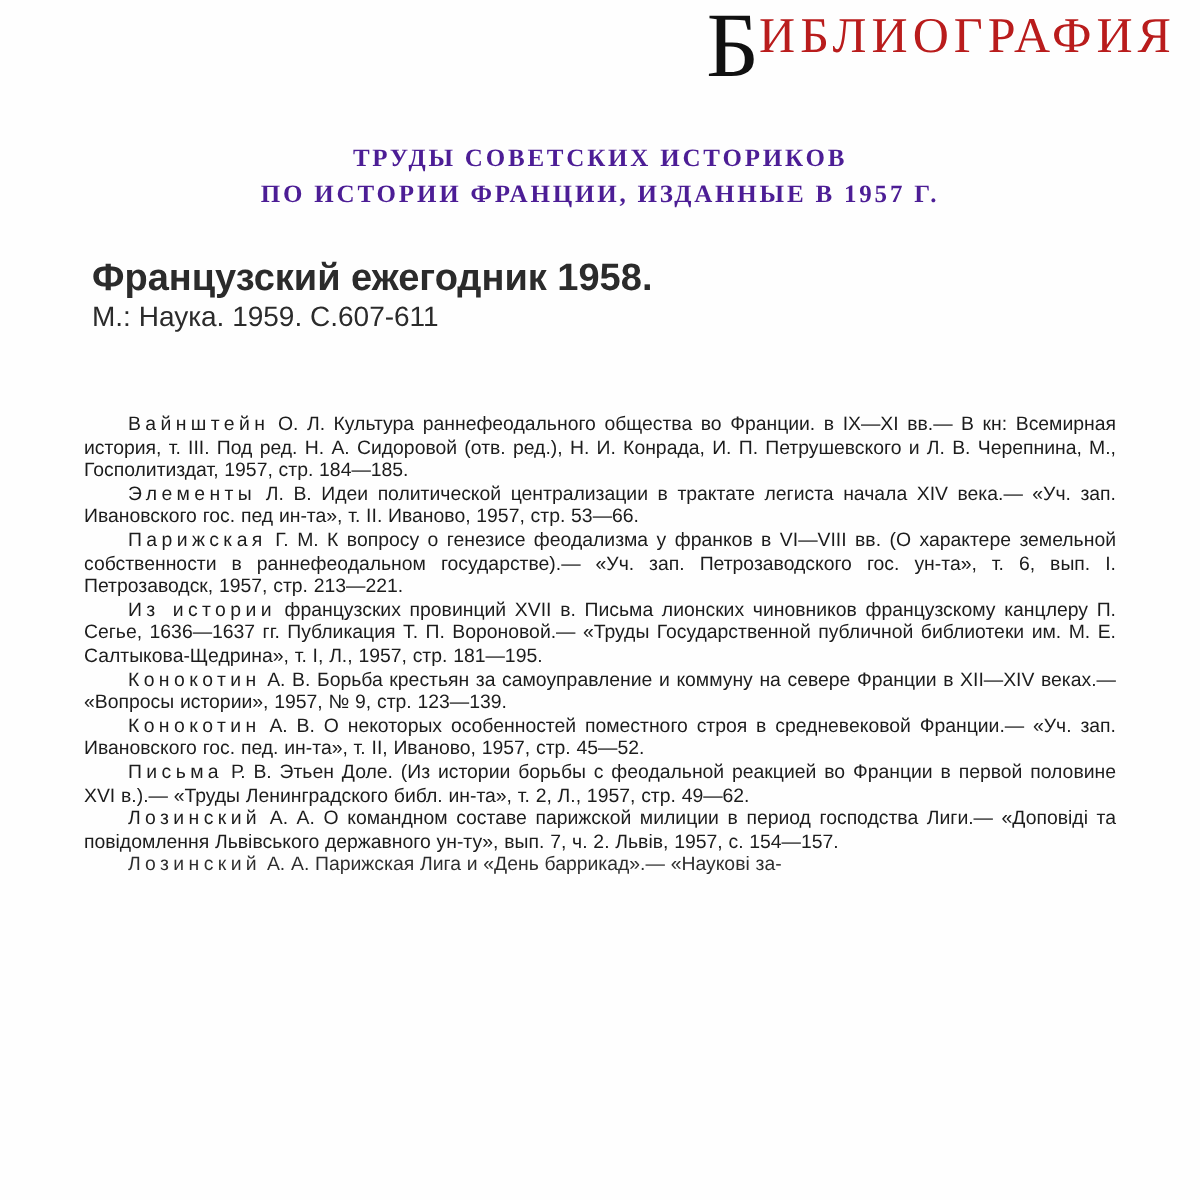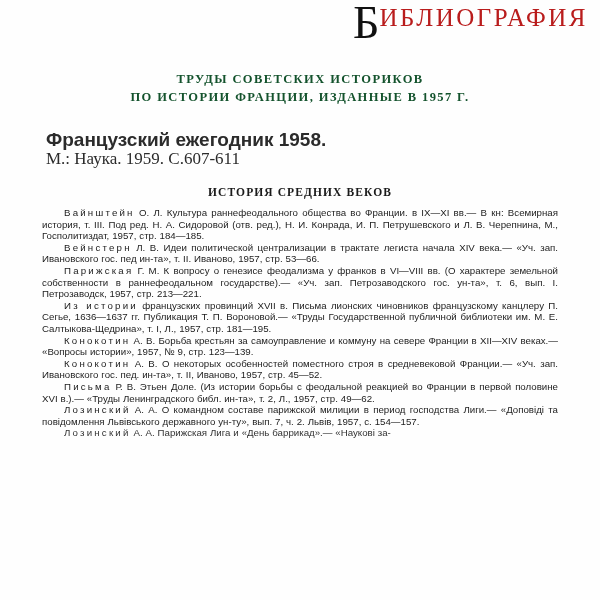--- a/index.html
+++ b/index.html
@@ -63,41 +63,41 @@
     left: 0;
     width: 600px;
     text-align: center;
   }
   .title-line {
     font-family: "Liberation Serif", "DejaVu Serif", serif;
     font-size: 12.5px;
     font-weight: bold;
     letter-spacing: 1.4px;
     line-height: 18px;
-    color: #14532d;
+    color: #4c1d95;
     white-space: nowrap;
   }
 
   
   .source-block {
     position: absolute;
     top: 130px;
     left: 46px;
     width: 520px;
   }
   .source-line-1 {
     font-family: "Liberation Sans", "DejaVu Sans", sans-serif;
     font-size: 19px;
     font-weight: bold;
     line-height: 19px;
     color: #2b2b2b;
   }
   .source-line-2 {
-    font-family: Liberation Serif, serif;
-    font-size: 17px;
+    font-family: Liberation Sans, sans-serif;
+    font-size: 14px;
     font-weight: normal;
     line-height: 19px;
     color: #2b2b2b;
   }
 
   
   .section-heading {
     position: absolute;
     top: 186px;
     left: 0;
@@ -149,25 +149,24 @@
   <div class="title-block">
     <div class="title-line">ТРУДЫ СОВЕТСКИХ ИСТОРИКОВ</div>
     <div class="title-line">ПО ИСТОРИИ ФРАНЦИИ, ИЗДАННЫЕ В 1957 Г.</div>
   </div>
 
   <div class="source-block">
     <div class="source-line-1">Французский ежегодник 1958.</div>
     <div class="source-line-2">М.: Наука. 1959. С.607-611</div>
   </div>
 
-  <div class="section-heading">ИСТОРИЯ СРЕДНИХ ВЕКОВ</div>
 
   <div class="biblio">
     <p class="entry"><span class="au">Вайнштейн</span> О. Л. Культура раннефеодального общества во Франции. в IX—XI вв.— В кн: Всемирная история, т. III. Под ред. Н. А. Сидоровой (отв. ред.), Н. И. Конрада, И. П. Петрушевского и Л. В. Черепнина, М., Госполитиздат, 1957, стр. 184—185.</p>
-    <p class="entry"><span class="au">Вейнстерн</span> Л. В. Идеи политической централизации в трактате легиста начала XIV века.— «Уч. зап. Ивановского гос. пед ин-та», т. II. Иваново, 1957, стр. 53—66.</p>
+    <p class="entry"><span class="au">Элементы</span> Л. В. Идеи политической централизации в трактате легиста начала XIV века.— «Уч. зап. Ивановского гос. пед ин-та», т. II. Иваново, 1957, стр. 53—66.</p>
     <p class="entry"><span class="au">Парижская</span> Г. М. К вопросу о генезисе феодализма у франков в VI—VIII вв. (О характере земельной собственности в раннефеодальном государстве).— «Уч. зап. Петрозаводского гос. ун-та», т. 6, вып. I. Петрозаводск, 1957, стр. 213—221.</p>
     <p class="entry"><span class="au">Из истории</span> французских провинций XVII в. Письма лионских чиновников французскому канцлеру П. Сегье, 1636—1637 гг. Публикация Т. П. Вороновой.— «Труды Государственной публичной библиотеки им. М. Е. Салтыкова-Щедрина», т. I, Л., 1957, стр. 181—195.</p>
     <p class="entry"><span class="au">Конокотин</span> А. В. Борьба крестьян за самоуправление и коммуну на севере Франции в XII—XIV веках.— «Вопросы истории», 1957, № 9, стр. 123—139.</p>
     <p class="entry"><span class="au">Конокотин</span> А. В. О некоторых особенностей поместного строя в средневековой Франции.— «Уч. зап. Ивановского гос. пед. ин-та», т. II, Иваново, 1957, стр. 45—52.</p>
     <p class="entry"><span class="au">Письма</span> Р. В. Этьен Доле. (Из истории борьбы с феодальной реакцией во Франции в первой половине XVI в.).— «Труды Ленинградского библ. ин-та», т. 2, Л., 1957, стр. 49—62.</p>
     <p class="entry"><span class="au">Лозинский</span> А. А. О командном составе парижской милиции в период господства Лиги.— «Доповіді та повідомлення Львівського державного ун-ту», вып. 7, ч. 2. Львів, 1957, с. 154—157.</p>
     <p class="entry fade-last"><span class="au">Лозинский</span> А. А. Парижская Лига и «День баррикад».— «Науковi за-</p>
   </div>
 
 </div>

